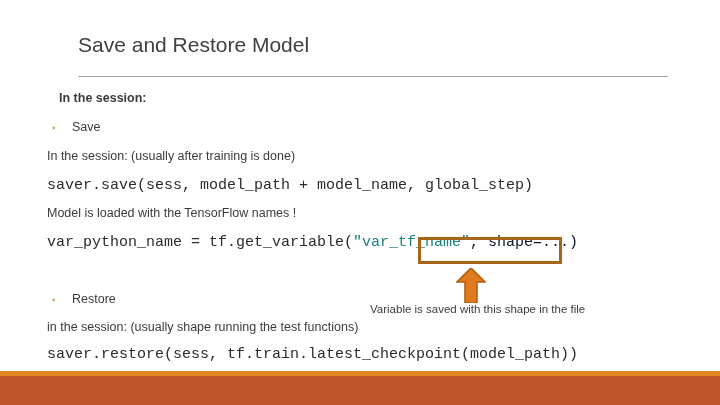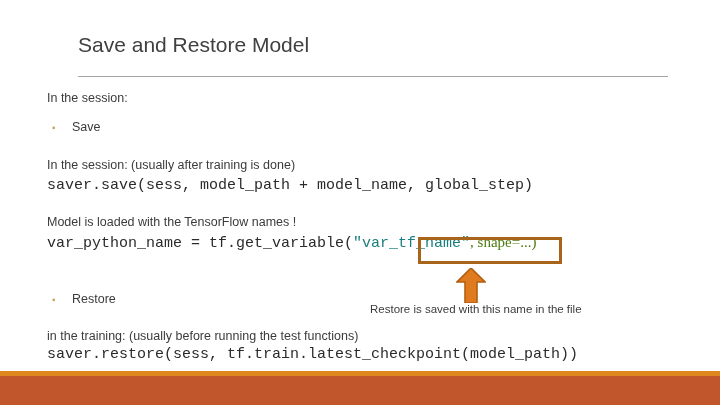--- a/index.html
+++ b/index.html
@@ -36,22 +36,23 @@
     background: #a6a6a6;
   }
 
   .line {
     position: absolute;
     white-space: nowrap;
   }
 
   .bold-head {
     font-size: 12.5px;
-    font-weight: normal;
+    font-weight: bold;
     color: #3b3b3b;
+    margin-left: 12px;
   }
 
   .bullet-row {
     position: absolute;
     white-space: nowrap;
     font-size: 12.5px;
     font-weight: normal;
     color: #3b3b3b;
   }
   .bullet-dot {
@@ -63,32 +64,31 @@
   }
   .bullet-label {
     display: inline-block;
     padding-left: 6px;
   }
 
   .plain {
     font-size: 12.5px;
     font-weight: 400;
     color: #3b3b3b;
-    margin-top: 9px;
   }
 
   .code {
     font-family: "Liberation Mono", "DejaVu Sans Mono", monospace;
     font-size: 15px;
     color: #2b2b2b;
     letter-spacing: 0px;
     white-space: pre;
   }
   .code .str { color: #1a7f7f; }
-  .code .kw  { color: #4d7c0f; font-family: Liberation Serif, serif; }
+  .code .kw  { color: #0f172a; }
 
   
   .highlight-box {
     position: absolute;
     left: 418px;
     top: 237px;
     width: 144px;
     height: 27px;
     border: 3px solid #a8651a;
     box-sizing: border-box;
@@ -157,23 +157,23 @@
 <div class="arrow-up">
   <svg width="30" height="35" viewBox="0 0 30 35" xmlns="http://www.w3.org/2000/svg">
     <polygon points="15,0 29,14 21,14 21,35 9,35 9,14 1,14" fill="#e07a1f" stroke="#b35f12" stroke-width="1.6"></polygon>
   </svg>
 </div>
 
 <div class="bullet-row" style="left:52px; top:292px;">
   <span class="bullet-dot">▪</span><span class="bullet-label">Restore</span>
 </div>
 
-<div class="annotation">Restore is saved with this name in the file</div>
+<div class="annotation">Variable is saved with this shape in the file</div>
 
-<div class="line plain" style="left:47px; top:320px;">in the training: (usually before running the test functions)</div>
+<div class="line plain" style="left:47px; top:320px;">in the session: (usually shape running the test functions)</div>
 
 <div class="line code" style="left:47px; top:346px;text-align:center;">saver.restore(sess, tf.train.latest_checkpoint(model_path))</div>
 
 <div class="footer-stripe"></div>
 <div class="footer-bar">
   
   
   
 </div>
 

